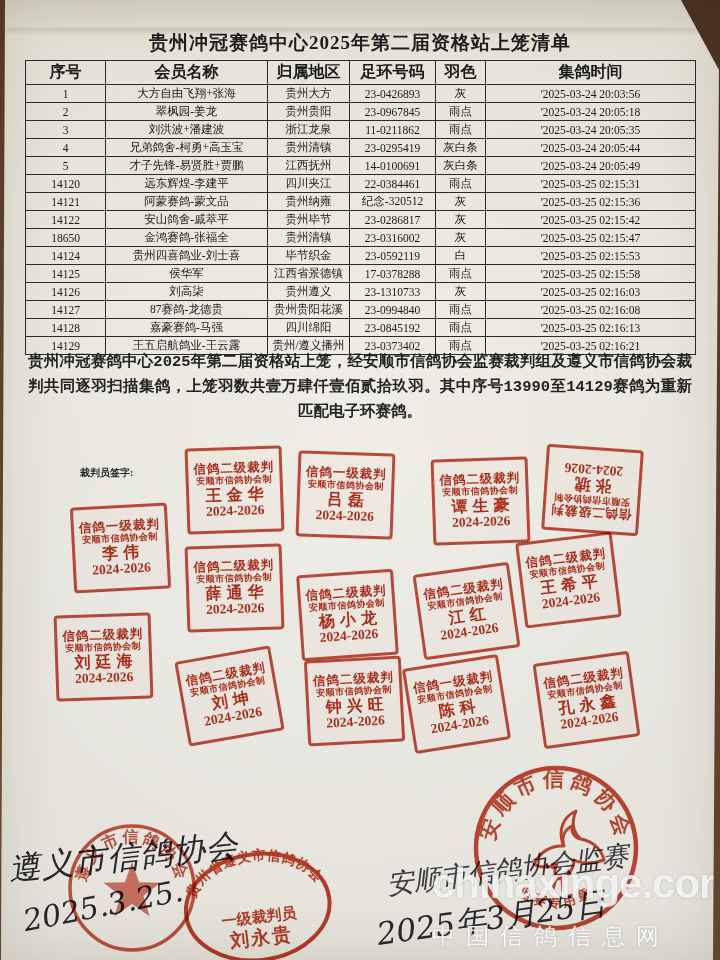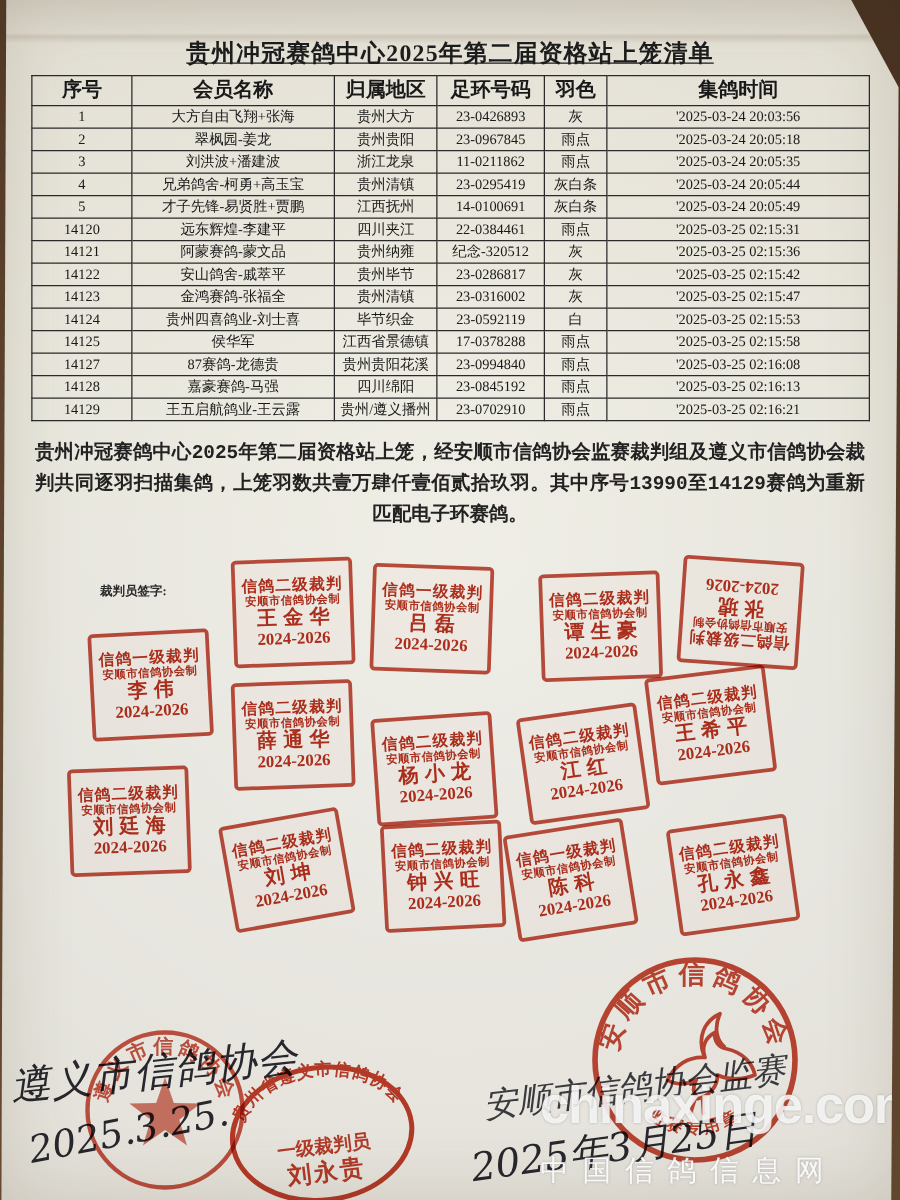--- a/index.html
+++ b/index.html
@@ -14,21 +14,21 @@
     clip-path:polygon(5px 0, 681px 0, 719px 70px, 713px 960px, 1px 960px);
     background:
       radial-gradient(120% 90% at 50% 45%, rgba(255,255,255,.25), rgba(0,0,0,.06)),
       linear-gradient(180deg,#ddd8cb 0%,#e9e5d8 4%,#ebe8dc 30%,#e9e8e0 60%,#ece9e1 100%);
     box-shadow:inset 0 0 60px rgba(90,70,40,.18);
   }
   .fold { position:absolute; left:0; top:28px; width:700px; height:8px;
     background:linear-gradient(180deg,rgba(120,100,70,.20),rgba(255,255,255,.15)); filter:blur(1px);}
   .page-title {
     position:absolute; left:25px; top:30px; width:670px;
-    text-align:center; font-size:19px; font-weight:bold; color:#1c1c1c; letter-spacing:1px;text-decoration:underline;
+    text-align:center; font-size:19px; font-weight:bold; color:#1c1c1c; letter-spacing:1px;
   }
   table.roster {
     position:absolute; left:25px; top:60px; width:670px;
     border-collapse:collapse; table-layout:fixed;
     font-size:11.5px; color:#191919;
   }
   table.roster th, table.roster td {
     border:1.2px solid #2a2a2a; text-align:center; padding:1px 2px;
     height:15.5px; overflow:hidden; white-space:nowrap;
   }
@@ -157,21 +157,21 @@
         </tr>
         <tr>
           <td>14122</td>
           <td>安山鸽舍-戚萃平</td>
           <td>贵州毕节</td>
           <td>23-0286817</td>
           <td>灰</td>
           <td>'2025-03-25 02:15:42</td>
         </tr>
         <tr>
-          <td>14123</td>
+          <td>18650</td>
           <td>金鸿赛鸽-张福全</td>
           <td>贵州清镇</td>
           <td>23-0316002</td>
           <td>灰</td>
           <td>'2025-03-25 02:15:47</td>
         </tr>
         <tr>
           <td>14124</td>
           <td>贵州四喜鸽业-刘士喜</td>
           <td>毕节织金</td>
@@ -181,40 +181,48 @@
         </tr>
         <tr>
           <td>14125</td>
           <td>侯华军</td>
           <td>江西省景德镇</td>
           <td>17-0378288</td>
           <td>雨点</td>
           <td>'2025-03-25 02:15:58</td>
         </tr>
         <tr>
+          <td>14126</td>
+          <td>刘高柒</td>
+          <td>贵州遵义</td>
+          <td>23-1310733</td>
+          <td>灰</td>
+          <td>'2025-03-25 02:16:03</td>
+        </tr>
+        <tr>
           <td>14127</td>
           <td>87赛鸽-龙德贵</td>
           <td>贵州贵阳花溪</td>
           <td>23-0994840</td>
           <td>雨点</td>
           <td>'2025-03-25 02:16:08</td>
         </tr>
         <tr>
           <td>14128</td>
           <td>嘉豪赛鸽-马强</td>
           <td>四川绵阳</td>
           <td>23-0845192</td>
           <td>雨点</td>
           <td>'2025-03-25 02:16:13</td>
         </tr>
         <tr>
           <td>14129</td>
           <td>王五启航鸽业-王云露</td>
           <td>贵州/遵义播州</td>
-          <td>23-0702910</td>
+          <td>23-0373402</td>
           <td>雨点</td>
           <td>'2025-03-25 02:16:21</td>
         </tr>
       </tbody>
   </table>
 
   <div class="notice">贵州冲冠赛鸽中心2025年第二届资格站上笼，经安顺市信鸽协会监赛裁判组及遵义市信鸽协会裁判共同逐羽扫描集鸽，上笼羽数共壹万肆仟壹佰贰拾玖羽。其中序号13990至14129赛鸽为重新匹配电子环赛鸽。</div>
 
   <div class="sign-label">裁判员签字:</div>
 

